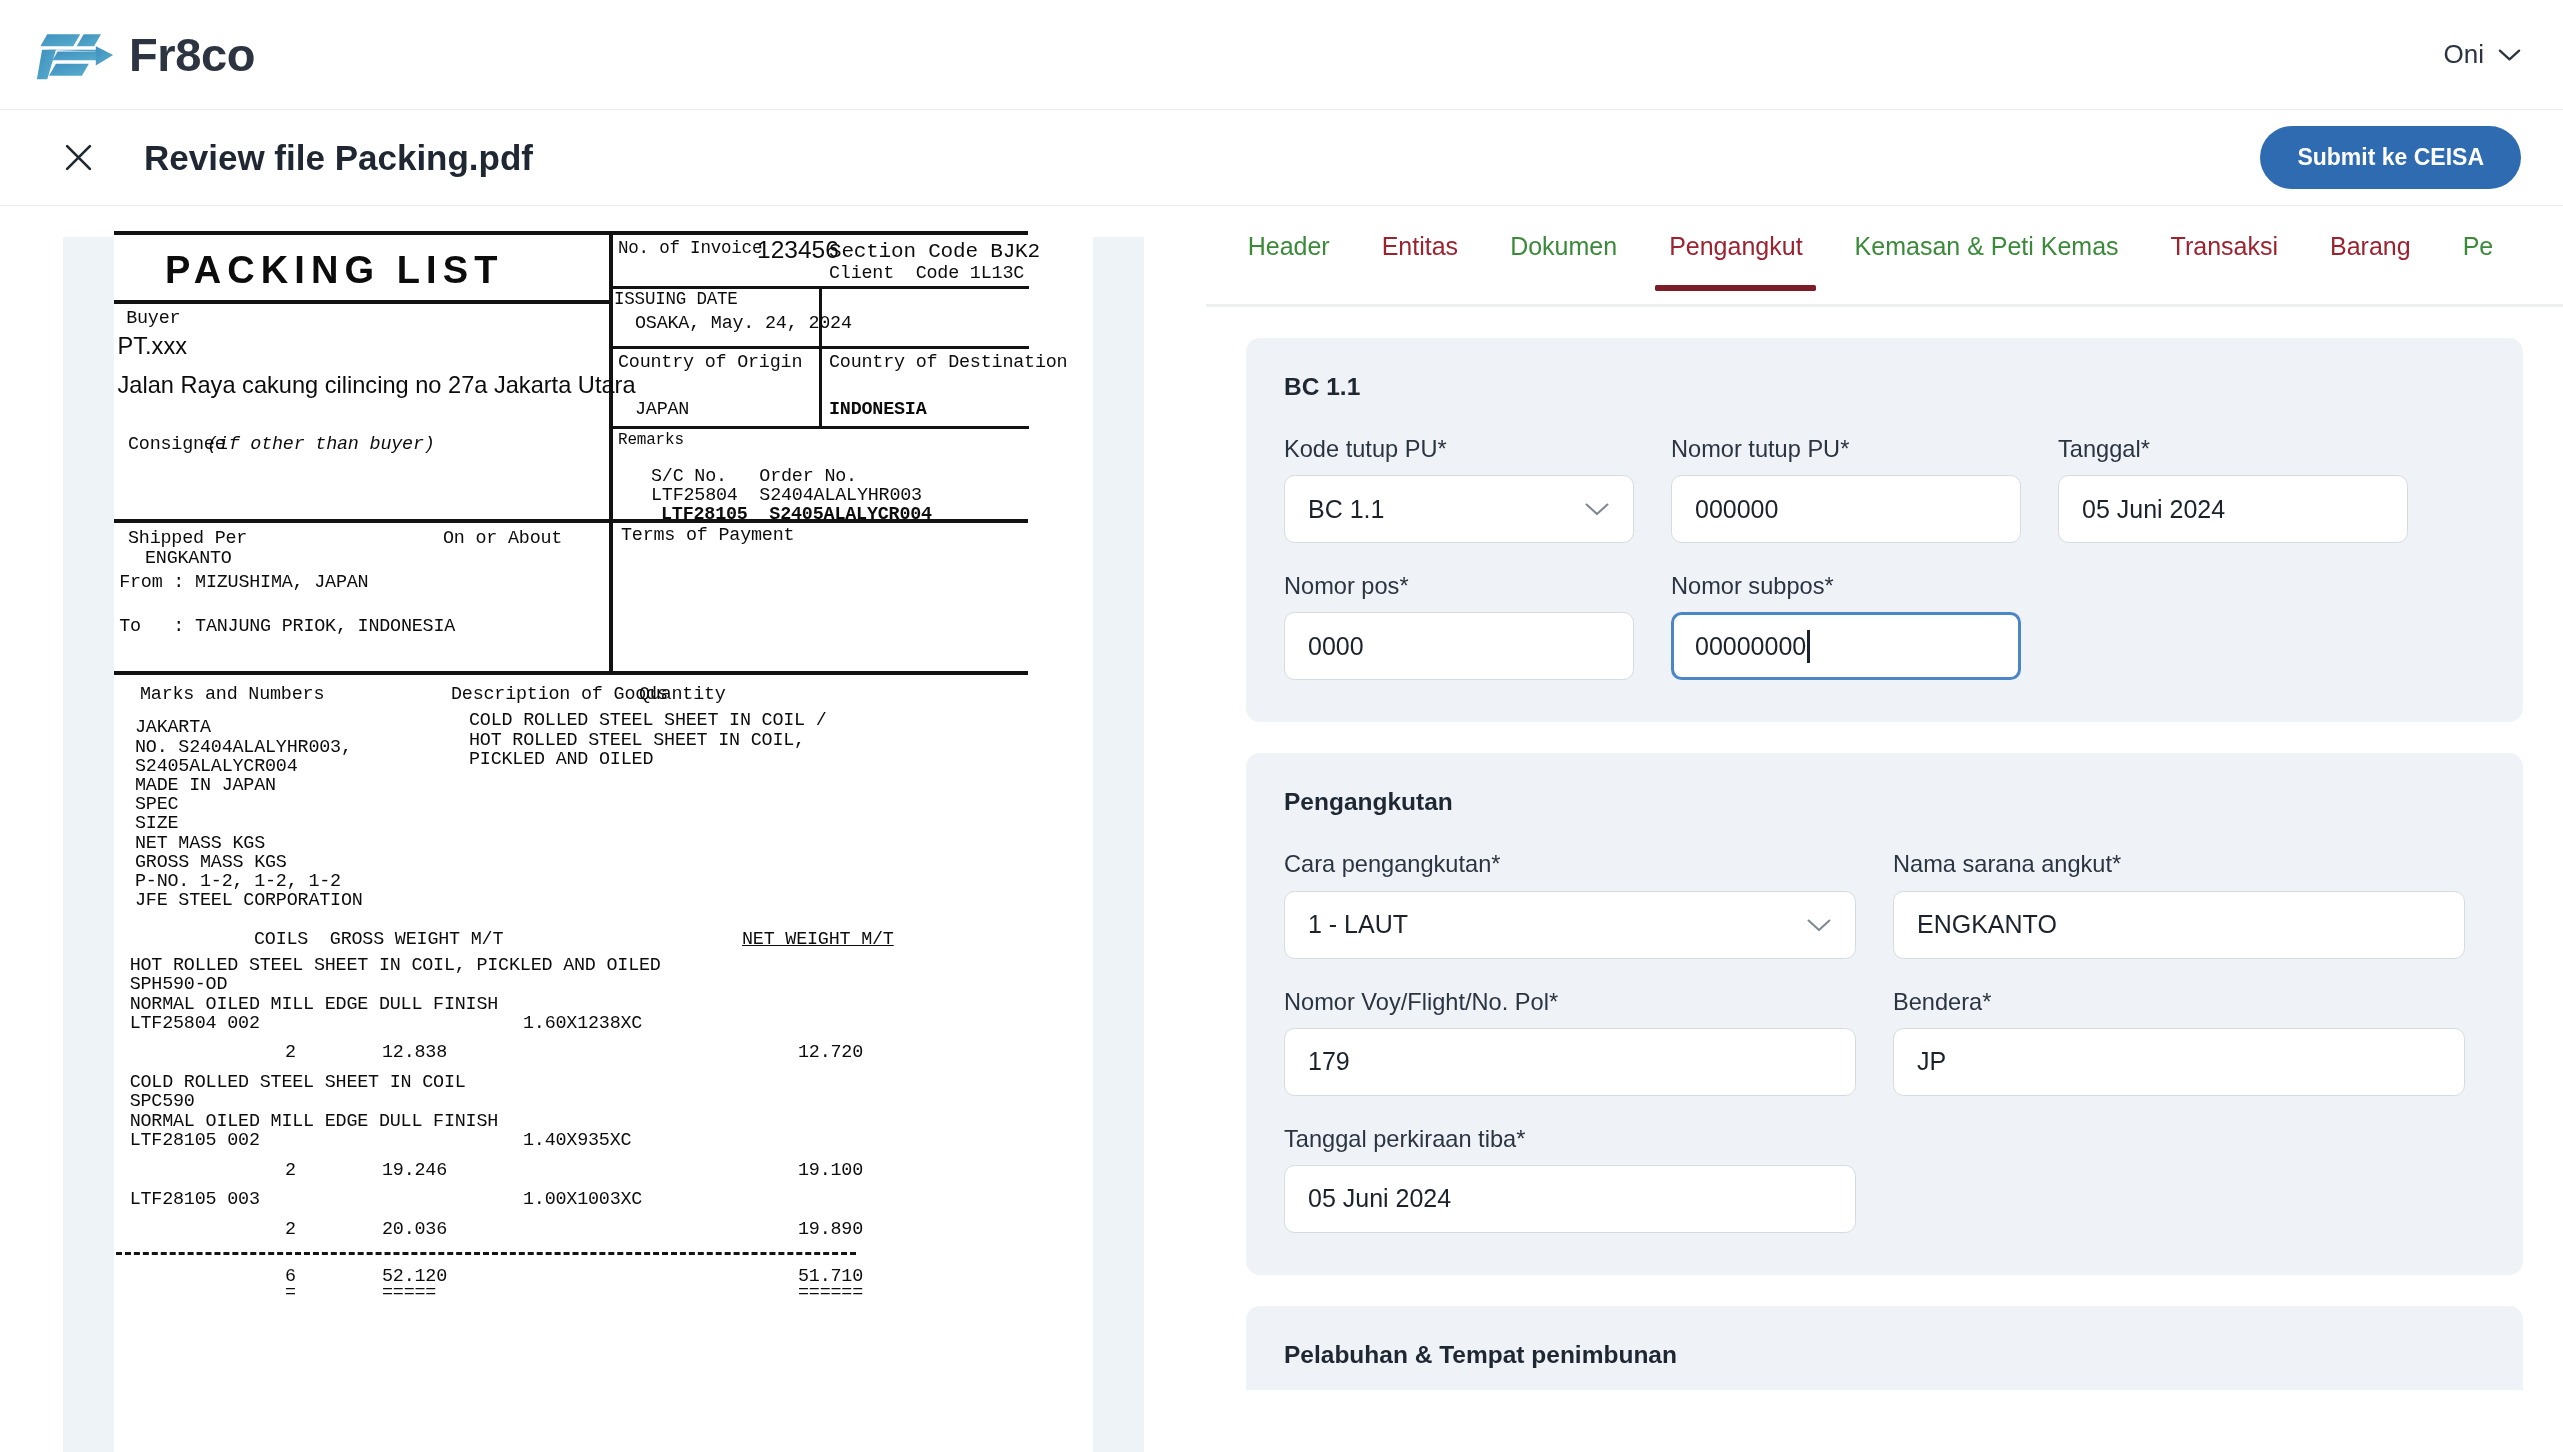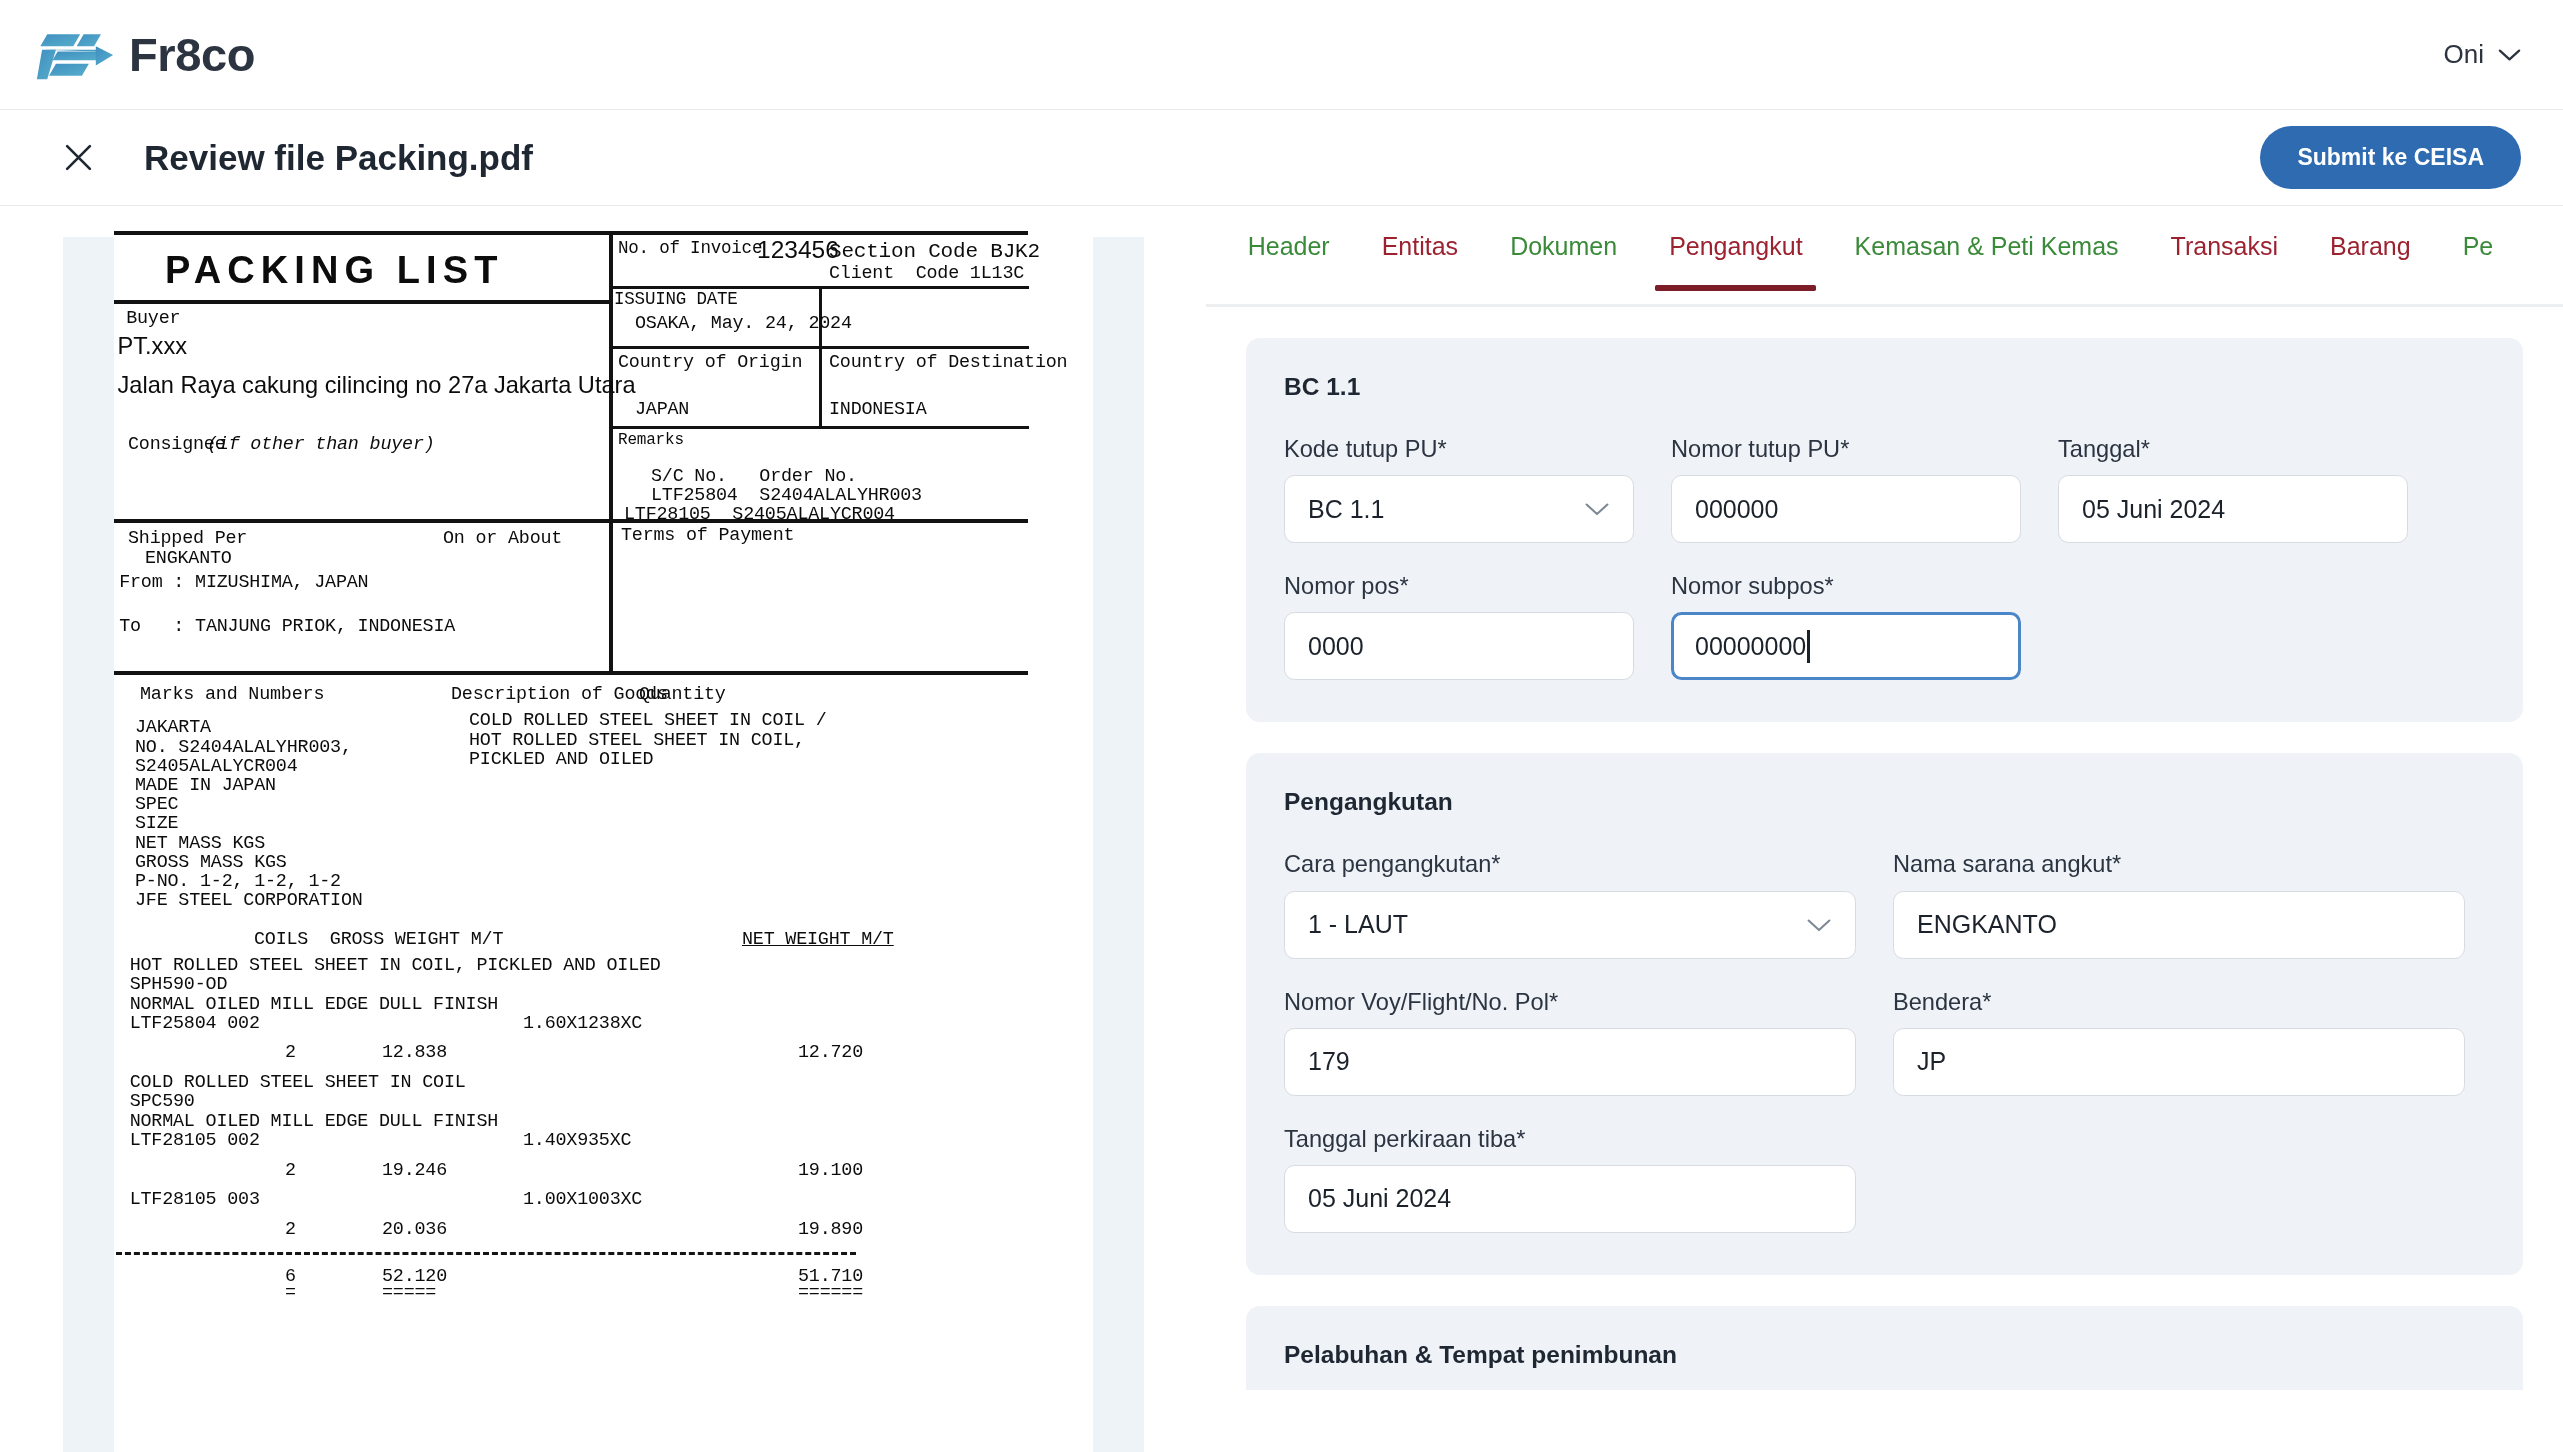--- a/index.html
+++ b/index.html
@@ -222,26 +222,26 @@
       <div class="t" style="left:504px;top:33px;font-size:17.5px;">No. of Invoice</div>
       <div class="t sans" style="left:643px;top:31px;font-size:24.5px;">123456</div>
       <div class="t" style="left:500px;top:84px;font-size:17.5px;">ISSUING DATE</div>
       <div class="t" style="left:521px;top:108px;font-size:18.4px;">OSAKA, May. 24, 2024</div>
       <div class="t" style="left:715px;top:35px;font-size:21px;">Section Code BJK2</div>
       <div class="t" style="left:715px;top:58px;font-size:18.4px;">Client  Code 1L13C</div>
 
       <div class="t" style="left:504px;top:147px;font-size:18.4px;">Country of Origin</div>
       <div class="t" style="left:521px;top:194px;font-size:18.4px;">JAPAN</div>
       <div class="t" style="left:715px;top:147px;font-size:18.4px;">Country of Destination</div>
-      <div class="t" style="left:715px;top:194px;font-size:18.4px;">INDONESIA</div>
+      <div class="t" style="left:715px;top:194px;font-size:18.4px;font-weight:bold;">INDONESIA</div>
 
       <div class="t" style="left:504px;top:226px;font-size:16px;">Remarks</div>
       <div class="t" style="left:537px;top:261px;font-size:18.4px;">S/C No.   Order No.</div>
       <div class="t" style="left:537px;top:280px;font-size:18.4px;">LTF25804  S2404ALALYHR003</div>
-      <div class="t" style="left:510px;top:299px;font-size:18.4px;">LTF28105  S2405ALALYCR004</div>
+      <div class="t" style="left:547px;top:299px;font-size:18.4px;font-weight:bold;">LTF28105  S2405ALALYCR004</div>
 
       <div class="t" style="left:12.2px;top:103px;font-size:18.4px;">Buyer</div>
       <div class="t sans" style="left:3.5px;top:128px;font-size:23.6px;">PT.xxx</div>
       <div class="t sans" style="left:3.5px;top:167px;font-size:23.6px;">Jalan Raya cakung cilincing no 27a Jakarta Utara</div>
       <div class="t" style="left:14px;top:229px;font-size:18.4px;">Consignee</div>
       <div class="t ital" style="left:93px;top:229px;font-size:18.4px;">(if other than buyer)</div>
 
       <div class="t" style="left:14px;top:323px;font-size:18.4px;">Shipped Per</div>
       <div class="t" style="left:31px;top:343px;font-size:18.4px;">ENGKANTO</div>
       <div class="t" style="left:5.2px;top:367px;font-size:18.4px;">From : MIZUSHIMA, JAPAN</div>

